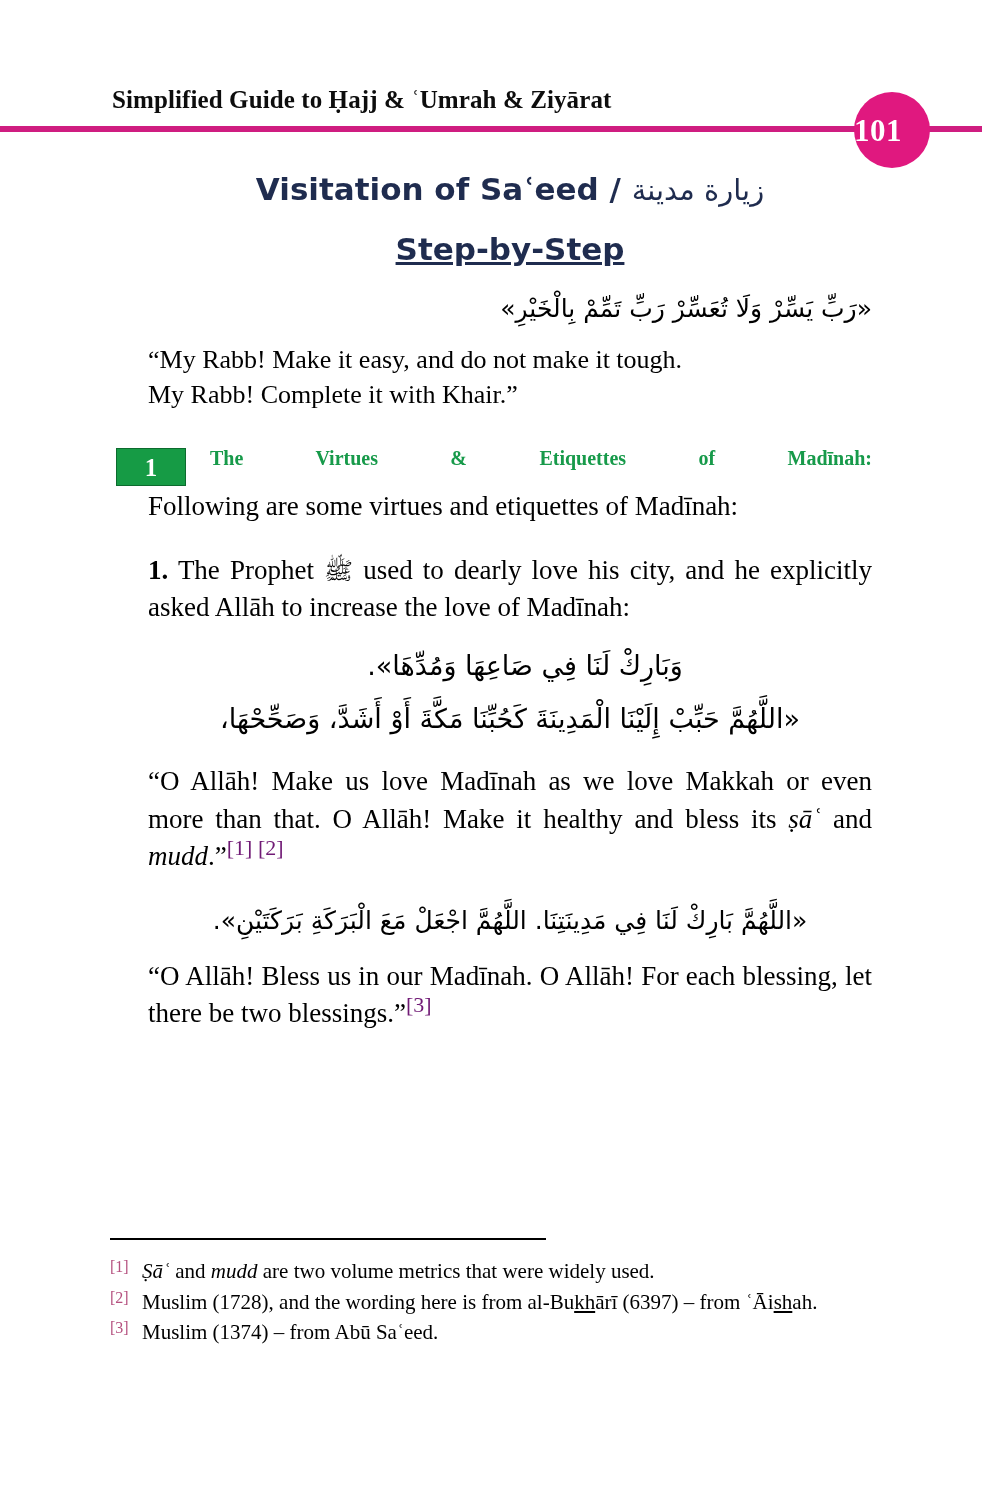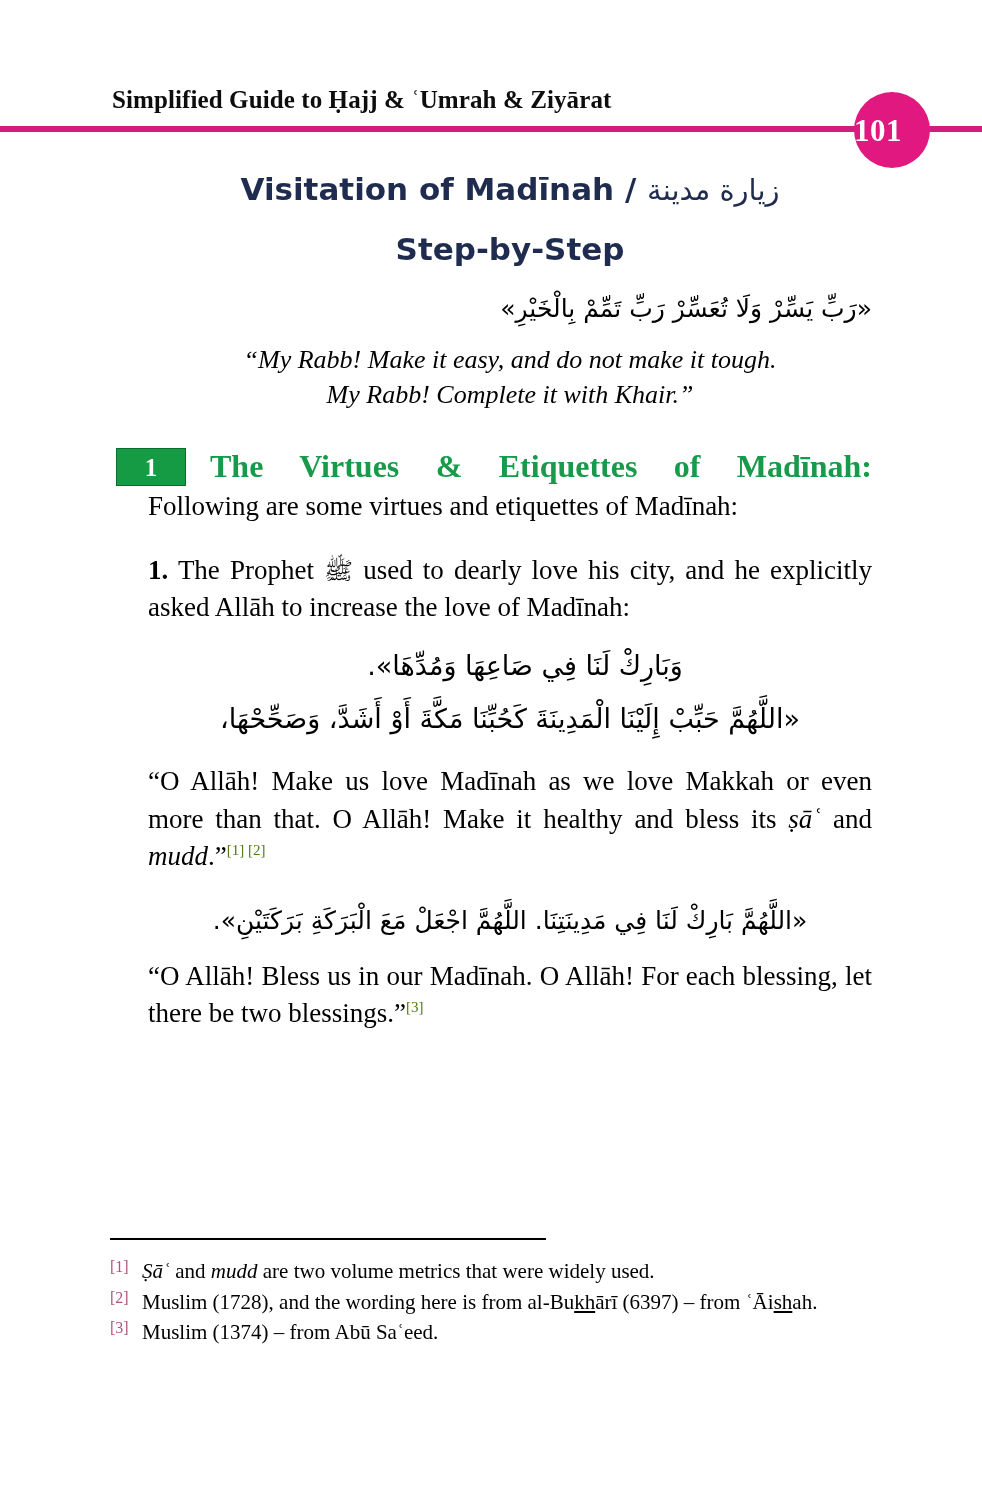--- a/index.html
+++ b/index.html
@@ -95,20 +95,21 @@
     font-weight: normal;
   }
   .doc-subtitle {
     text-align: center;
     font-family: "DejaVu Sans", "Liberation Sans", sans-serif;
     font-weight: bold;
     font-size: 31px;
     color: #1f2c4f;
     margin: 22px 0 0 0;
     line-height: 1.2;
+    text-decoration: underline;
   }
 
   .arabic {
     direction: rtl;
     text-align: right;
     font-family: "DejaVu Sans", "Liberation Sans", sans-serif;
     font-size: 27px;
     line-height: 1.85;
     color: #000000;
   }
@@ -119,25 +120,24 @@
   .arabic-block {
     direction: rtl;
     text-align: center;
     font-family: "DejaVu Sans", "Liberation Sans", sans-serif;
     font-size: 27px;
     line-height: 1.95;
     margin: 14px 0 0 0;
   }
 
   .trans {
-    text-align: center;
+    text-align: left;
     font-size: 26px;
     line-height: 1.35;
     margin: 10px 0 0 0;
-    font-style: italic;
   }
 
   
   .section-head {
     position: relative;
     margin-top: 34px;
     min-height: 42px;
   }
   .num-box {
     position: absolute;
@@ -156,42 +156,42 @@
     color: #ffffff;
     font-family: "Liberation Serif", "DejaVu Serif", serif;
     font-weight: bold;
     font-size: 25px;
     line-height: 1;
   }
   .section-title {
     margin-left: 62px;
     color: #179a4a;
     font-weight: bold;
-    font-size: 32px;
+    font-size: 20px;
     line-height: 1.25;
     text-align: justify;
     text-align-last: justify;
   }
 
   .body-p {
     font-size: 27px;
     line-height: 1.38;
     margin: 0;
     text-align: justify;
     text-align-last: left;
   }
   .spaced { margin-top: 26px; }
   .lead-num { font-weight: bold; }
   .it { font-style: italic; }
   .ul { text-decoration: underline; }
   .sala { font-family: "DejaVu Sans", "Liberation Sans", sans-serif; font-size: 24px; }
 
   .fn-ref {
-    color: #4d7c0f;
-    font-size: 15px;
+    color: #701a75;
+    font-size: 22px;
     vertical-align: super;
     line-height: 0;
   }
 
   
   .footnotes {
     position: absolute;
     left: 110px;
     top: 1238px;
     width: 790px;
@@ -226,21 +226,21 @@
     <div class="header-title">Simplified Guide to Ḥajj &amp; ʿUmrah &amp; Ziyārat</div>
     <div class="header-rule"></div>
   </div>
   <div class="page-badge">
     <span class="page-badge-num">101</span>
   </div>
 
   <div class="content">
 
     <div class="doc-title">
-      <span>Visitation of Madīnah</span><span> / </span><span class="ar-inline">زيارة مدينة</span>
+      <span>Visitation of Saʿeed</span><span> / </span><span class="ar-inline">زيارة مدينة</span>
     </div>
 
     <div class="doc-subtitle">Step-by-Step</div>
 
     <div class="arabic arabic-opening">«رَبِّ يَسِّرْ وَلَا تُعَسِّرْ رَبِّ تَمِّمْ بِالْخَيْرِ»</div>
 
     <div class="trans">
       <div>“My Rabb! Make it easy, and do not make it tough.</div>
       <div>My Rabb! Complete it with Khair.”</div>
     </div>

